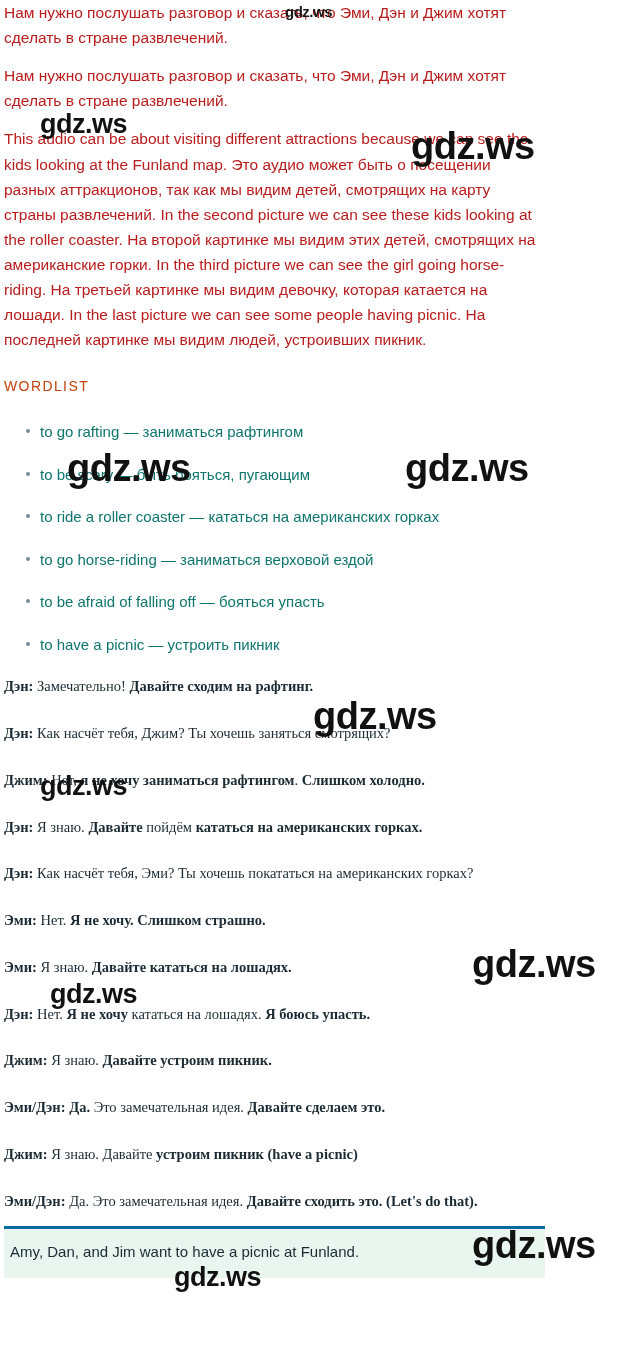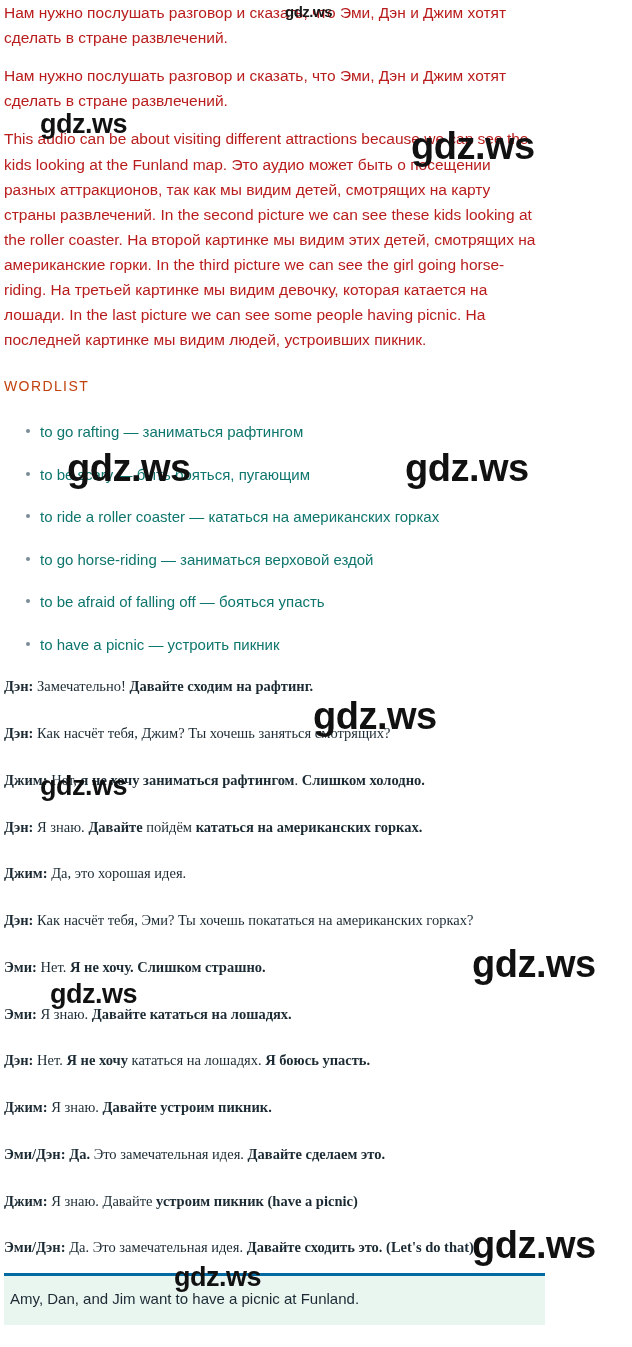--- a/index.html
+++ b/index.html
@@ -136,21 +136,20 @@
       <li>to go horse-riding — заниматься верховой ездой</li>
       <li>to be afraid of falling off — бояться упасть</li>
       <li>to have a picnic — устроить пикник</li>
     </ul>
 
   <div class="dialogue" id="dialogue">
       <p class="line"><span class="spk">Дэн:</span><span> Замечательно! </span><span class="bld">Давайте сходим на рафтинг.</span></p>
       <p class="line"><span class="spk">Дэн:</span><span> Как насчёт тебя, Джим? Ты хочешь заняться смотрящих?</span></p>
       <p class="line"><span class="spk">Джим:</span><span> Нет, </span><span class="bld">я не хочу заниматься рафтингом</span><span>. </span><span class="bld">Слишком холодно.</span></p>
       <p class="line"><span class="spk">Дэн:</span><span> Я знаю. </span><span class="bld">Давайте</span><span> пойдём </span><span class="bld">кататься на американских горках.</span></p>
-      <p class="line"><span class="spk">Джим:</span><span> Да, это хорошая идея.</span></p>
       <p class="line"><span class="spk">Дэн:</span><span> Как насчёт тебя, Эми? Ты хочешь покататься на американских горках?</span></p>
       <p class="line"><span class="spk">Эми:</span><span> Нет. </span><span class="bld">Я не хочу. Слишком страшно.</span></p>
       <p class="line"><span class="spk">Эми:</span><span> Я знаю. </span><span class="bld">Давайте кататься на лошадях.</span></p>
       <p class="line"><span class="spk">Дэн:</span><span> Нет. </span><span class="bld">Я не хочу</span><span> кататься на лошадях. </span><span class="bld">Я боюсь упасть.</span></p>
       <p class="line"><span class="spk">Джим:</span><span> Я знаю. </span><span class="bld">Давайте устроим пикник.</span></p>
       <p class="line"><span class="spk">Эми/Дэн:</span><span> </span><span class="bld">Да.</span><span> Это замечательная идея. </span><span class="bld">Давайте сделаем это.</span></p>
       <p class="line"><span class="spk">Джим:</span><span> Я знаю. Давайте </span><span class="bld">устроим пикник (have a picnic)</span></p>
       <p class="line"><span class="spk">Эми/Дэн:</span><span> Да. Это замечательная идея. </span><span class="bld">Давайте сходить это. (Let's do that).</span></p>
     </div>
 

